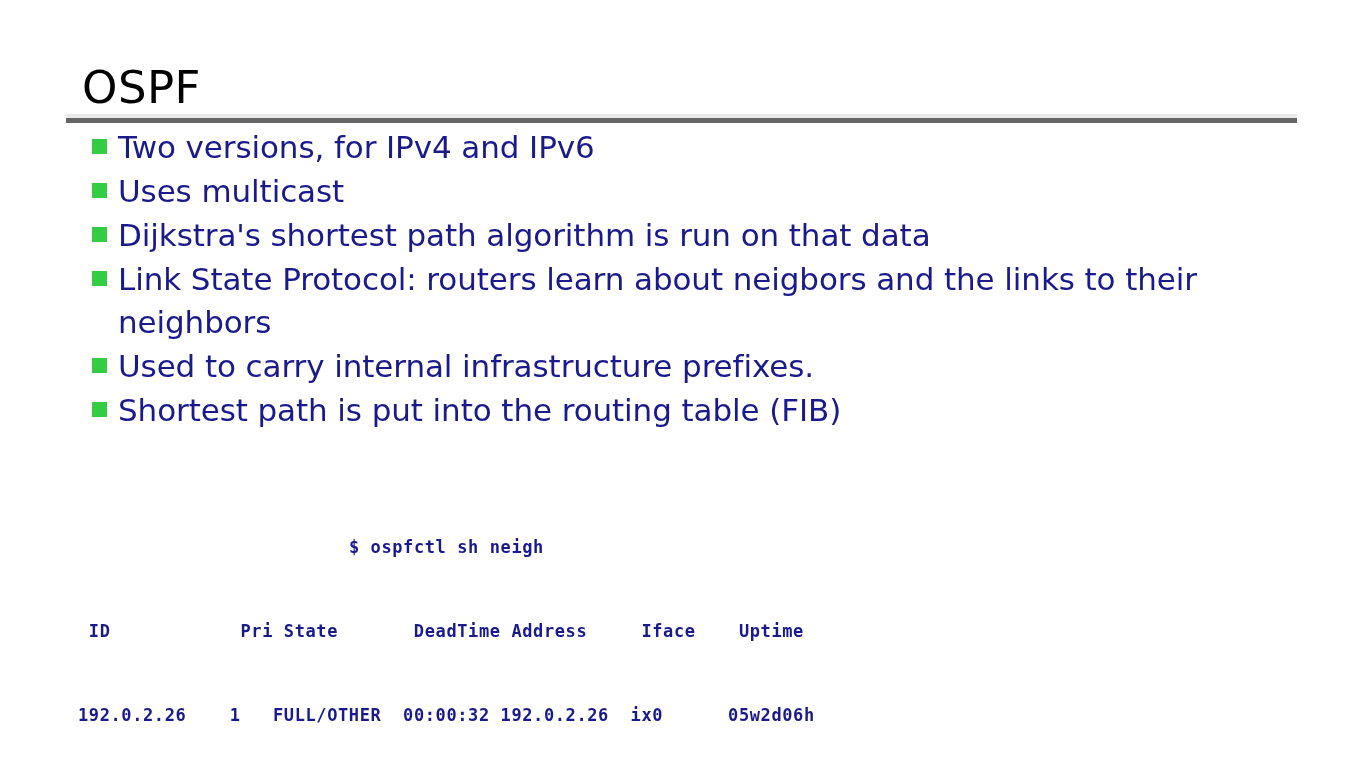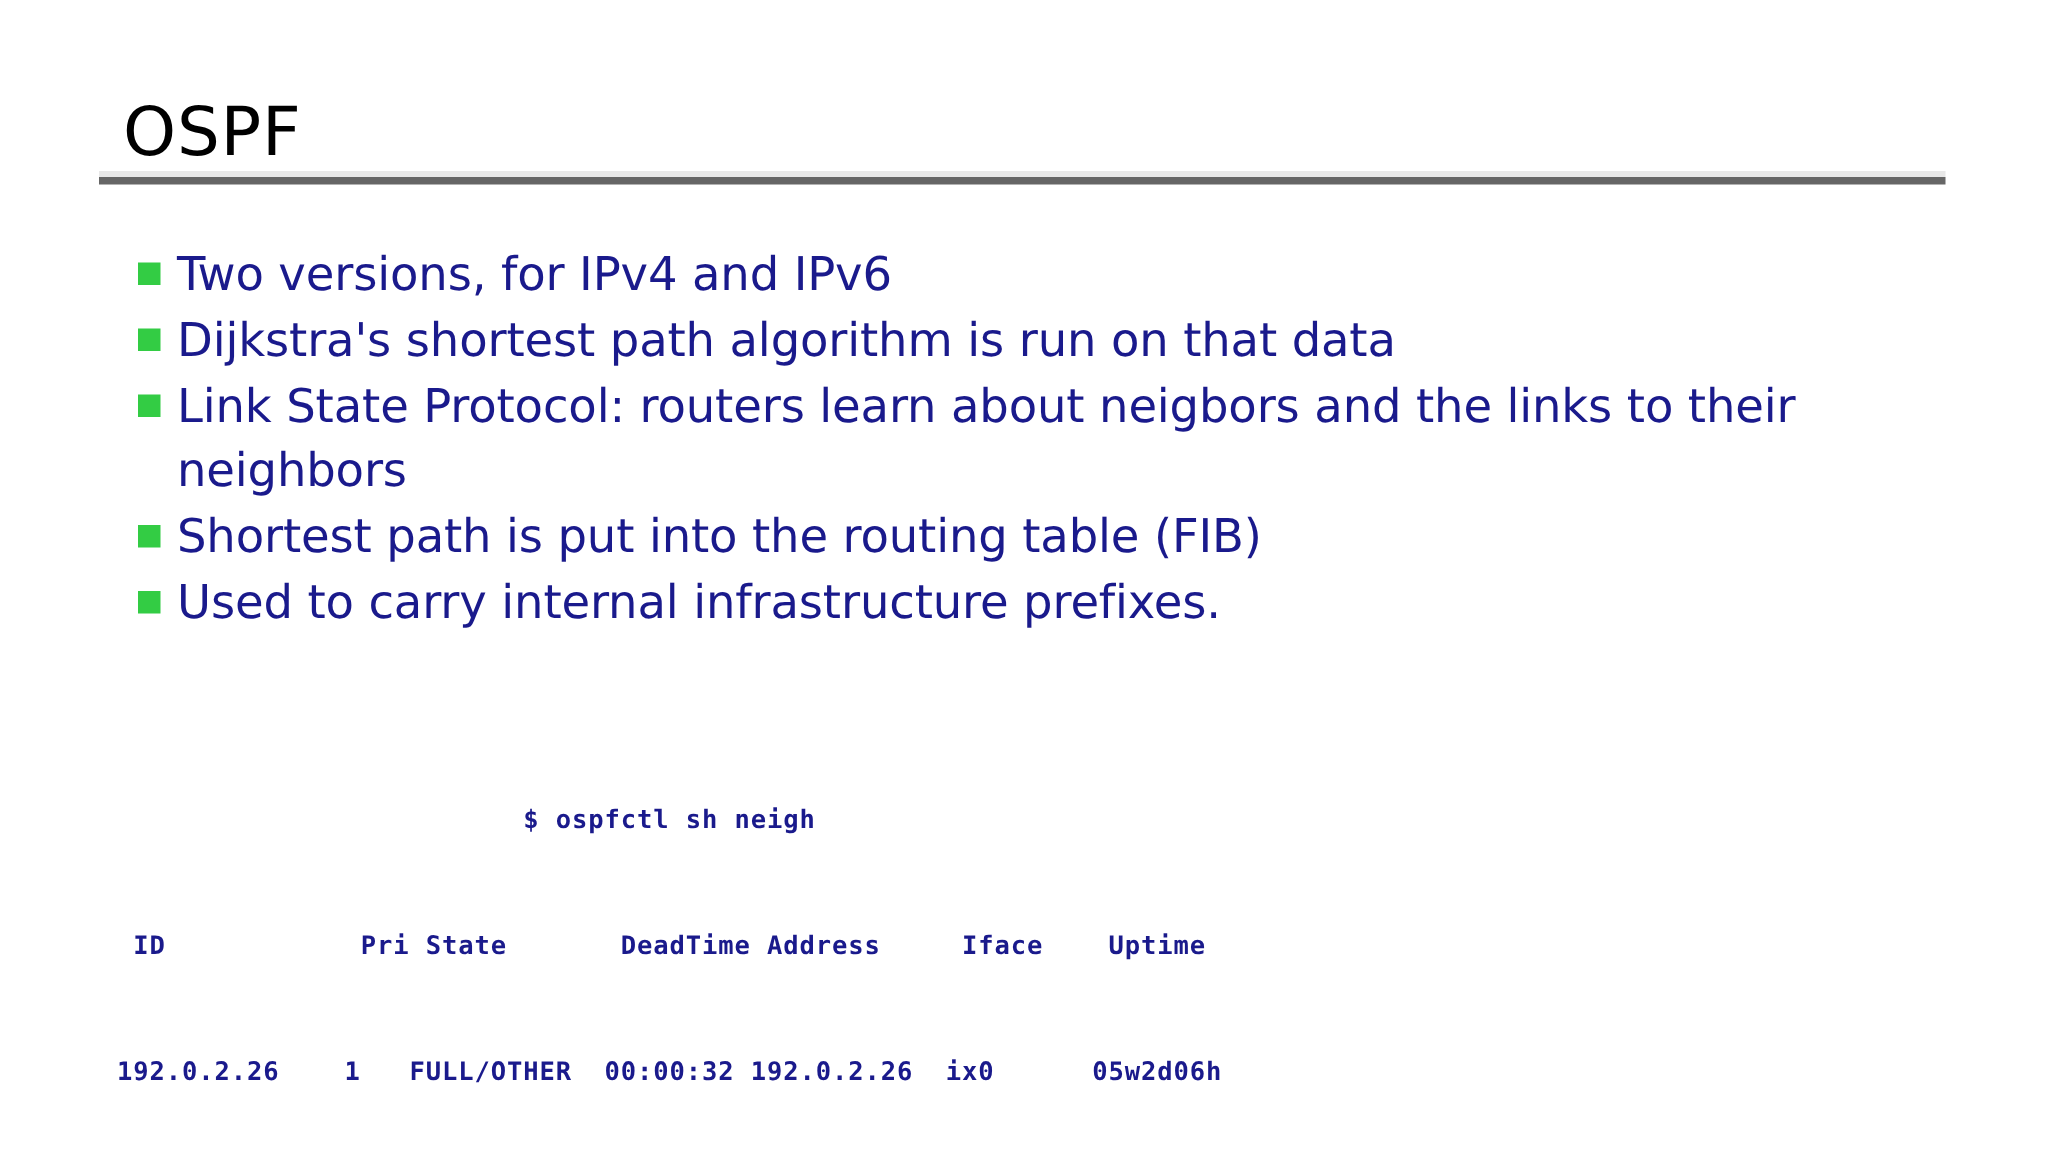--- a/index.html
+++ b/index.html
@@ -60,21 +60,20 @@
     height: 5px;
     background: #666666;
   }
 
   
   .bullet-list {
     position: absolute;
     left: 92px;
     top: 126px;
     width: 1180px;
-    margin-top: 36px;
   }
   .bullet-row {
     display: flex;
     align-items: flex-start;
     margin-bottom: 1px;
   }
   .bullet-marker {
     flex: 0 0 auto;
     width: 15px;
     height: 15px;
@@ -121,39 +120,43 @@
     <div class="rule-dark"></div>
   </div>
 
   <div class="bullet-list">
 
     <div class="bullet-row">
       <span class="bullet-marker"></span>
       <span class="bullet-text">Two versions, for IPv4 and IPv6</span>
     </div>
 
+    <div class="bullet-row">
+      <span class="bullet-marker"></span>
+      <span class="bullet-text">Uses multicast</span>
+    </div>
 
     <div class="bullet-row">
       <span class="bullet-marker"></span>
       <span class="bullet-text">Dijkstra's shortest path algorithm is run on that data</span>
     </div>
 
     <div class="bullet-row">
       <span class="bullet-marker"></span>
       <span class="bullet-text">Link State Protocol: routers learn about neigbors and the links to their neighbors</span>
     </div>
 
     <div class="bullet-row">
       <span class="bullet-marker"></span>
-      <span class="bullet-text">Shortest path is put into the routing table (FIB)</span>
+      <span class="bullet-text">Used to carry internal infrastructure prefixes.</span>
     </div>
 
     <div class="bullet-row">
       <span class="bullet-marker"></span>
-      <span class="bullet-text">Used to carry internal infrastructure prefixes.</span>
+      <span class="bullet-text">Shortest path is put into the routing table (FIB)</span>
     </div>
 
   </div>
 
   <div class="terminal-block">
     <div class="terminal-line">$ ospfctl sh neigh</div>
     <div class="terminal-line">ID            Pri State       DeadTime Address     Iface    Uptime</div>
     <div class="terminal-line">192.0.2.26    1   FULL/OTHER  00:00:32 192.0.2.26  ix0      05w2d06h</div>
     
   </div>

